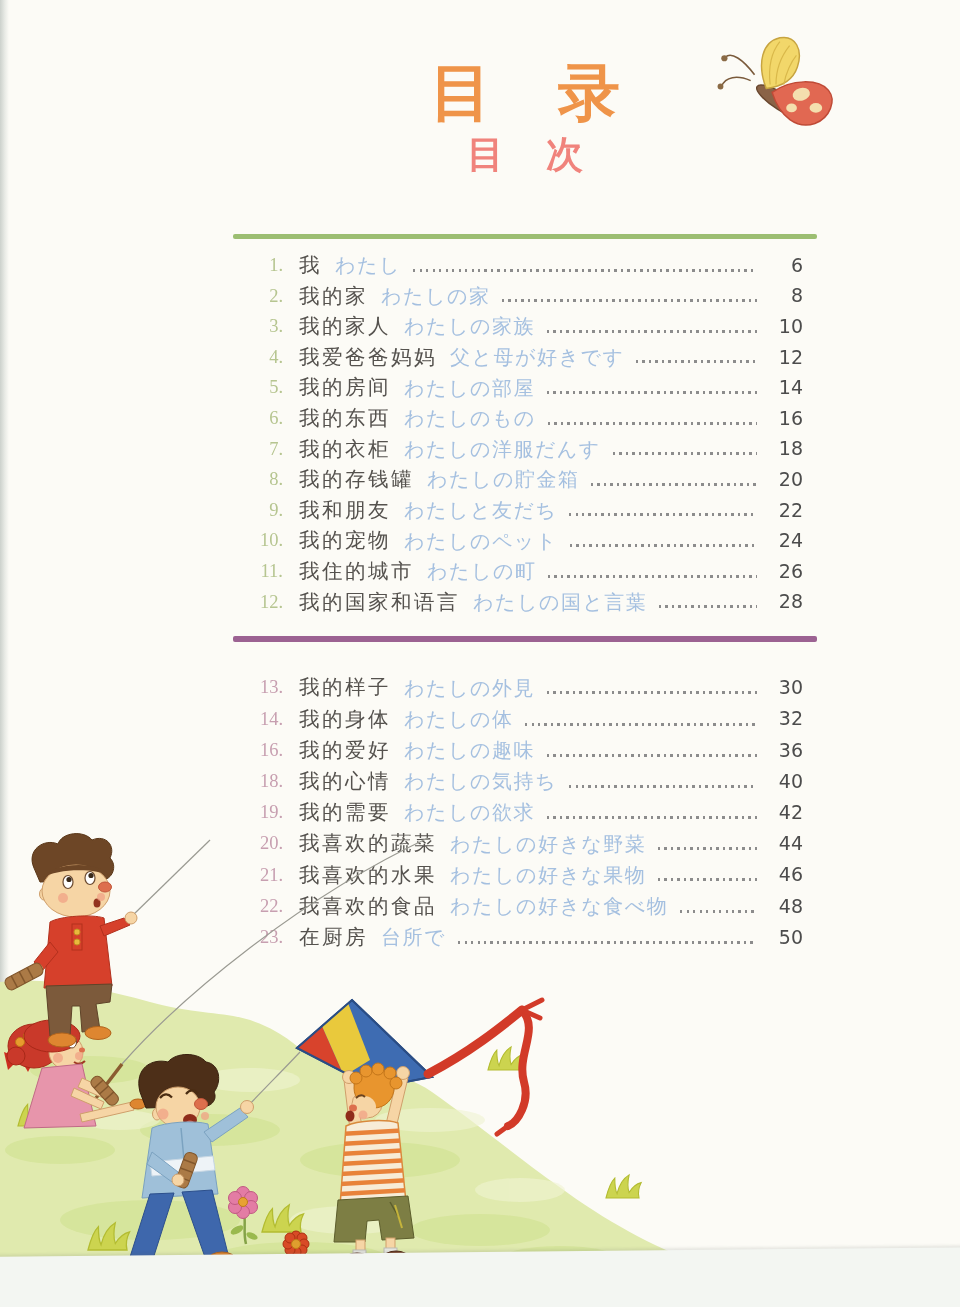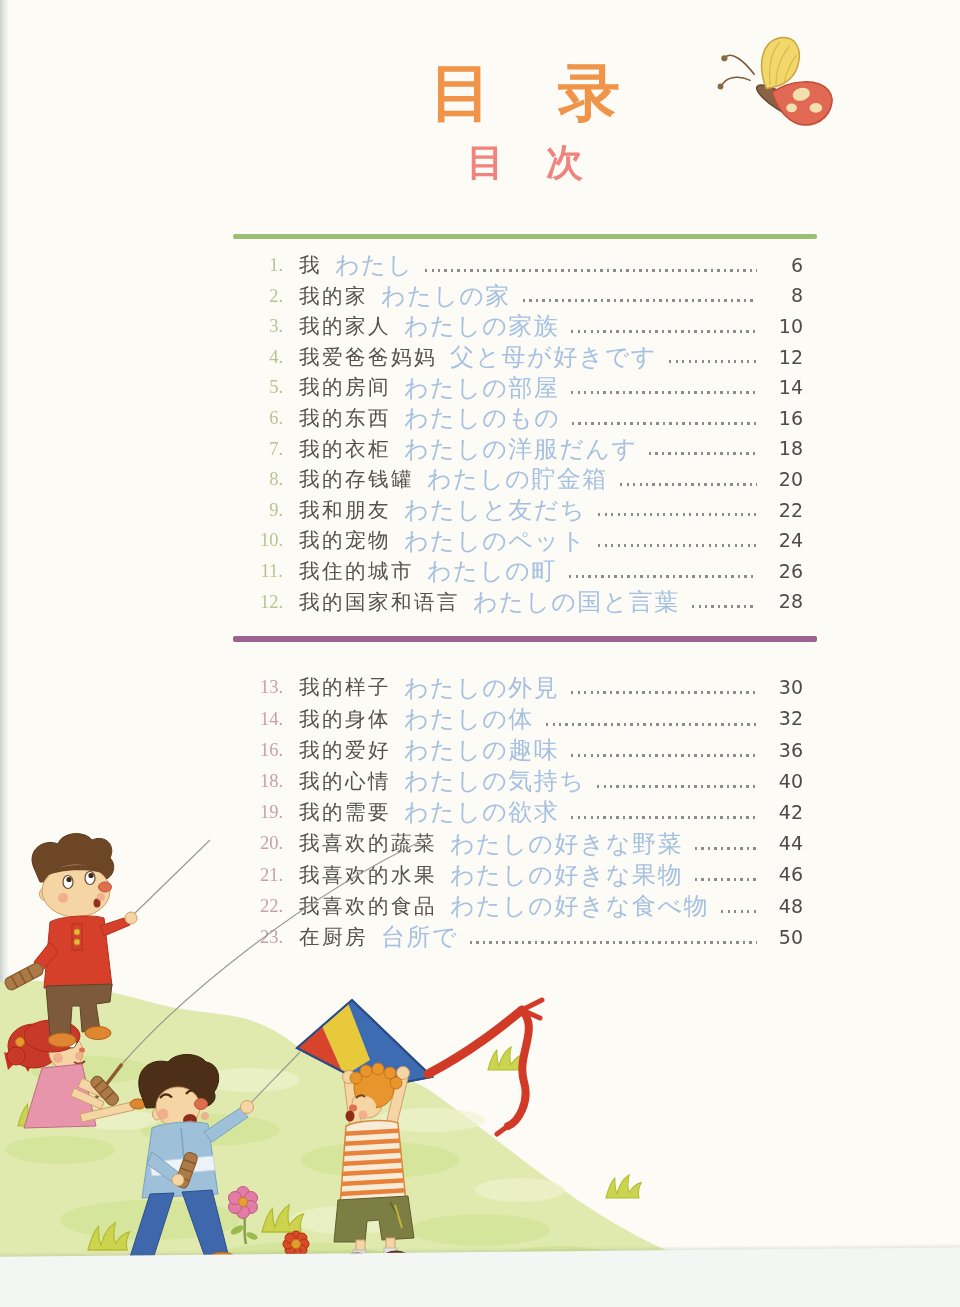--- a/index.html
+++ b/index.html
@@ -31,22 +31,22 @@
   .title-block{
     position:absolute;left:233px;top:62px;width:584px;text-align:center;z-index:2;
   }
   .main-title{
     font-family:"DejaVu Sans","Liberation Sans",sans-serif;
     font-weight:bold;font-size:62px;color:var(--orange);line-height:1;
     letter-spacing:0;
   }
   .main-title .ch2{margin-left:66px;}
   .sub-title{
-    font-family:Liberation Mono, monospace;
-    margin-top:23px;font-size:37px;color:var(--pink);line-height:1;font-weight:bold;
+    font-family:Liberation Sans, sans-serif;
+    margin-top:12px;font-size:37px;color:var(--pink);line-height:1;font-weight:bold;
   }
   .sub-title .ch2{margin-left:42px;}
   .butterfly{position:absolute;left:702px;top:30px;z-index:2;}
   .toc{position:absolute;left:233px;top:234px;width:584px;z-index:3;}
   .rule{width:584px;border-radius:2px;}
   .rule.green{height:5px;background:var(--rule-green);}
   .rule.purple{height:6px;background:var(--rule-purple);margin-top:19px;}
   .toc-section{display:block;}
   #sec0{margin-top:11px;}
   #sec1{margin-top:30px;}
@@ -56,21 +56,21 @@
   .toc-row .num{
     flex:0 0 50px;text-align:right;font-size:18.5px;line-height:1;
   }
   #sec0 .toc-row .num{color:var(--num1);}
   #sec1 .toc-row .num{color:var(--num2);}
   .toc-row .zh{
     margin-left:16px;font-size:20.5px;letter-spacing:2.5px;color:var(--zh);
     line-height:1;white-space:nowrap;
   }
   .toc-row .ja{
-    margin-left:13px;font-size:24px;letter-spacing:1.5px;color:var(--ja);
+    margin-left:13px;font-size:20px;letter-spacing:1.5px;color:var(--ja);
     line-height:1;white-space:nowrap;
   }
   .toc-row .dots{
     flex:1 1 auto;height:3px;align-self:flex-end;margin:0 10px 9px 12px;
     background:repeating-linear-gradient(90deg,#8c8c8c 0 2.2px,transparent 2.2px 6.5px);
   }
   .toc-row .pg{
     flex:0 0 50px;text-align:right;padding-right:14px;box-sizing:border-box;
     font-family:"DejaVu Sans","Liberation Sans",sans-serif;
     font-size:19px;color:var(--pg);line-height:1;

